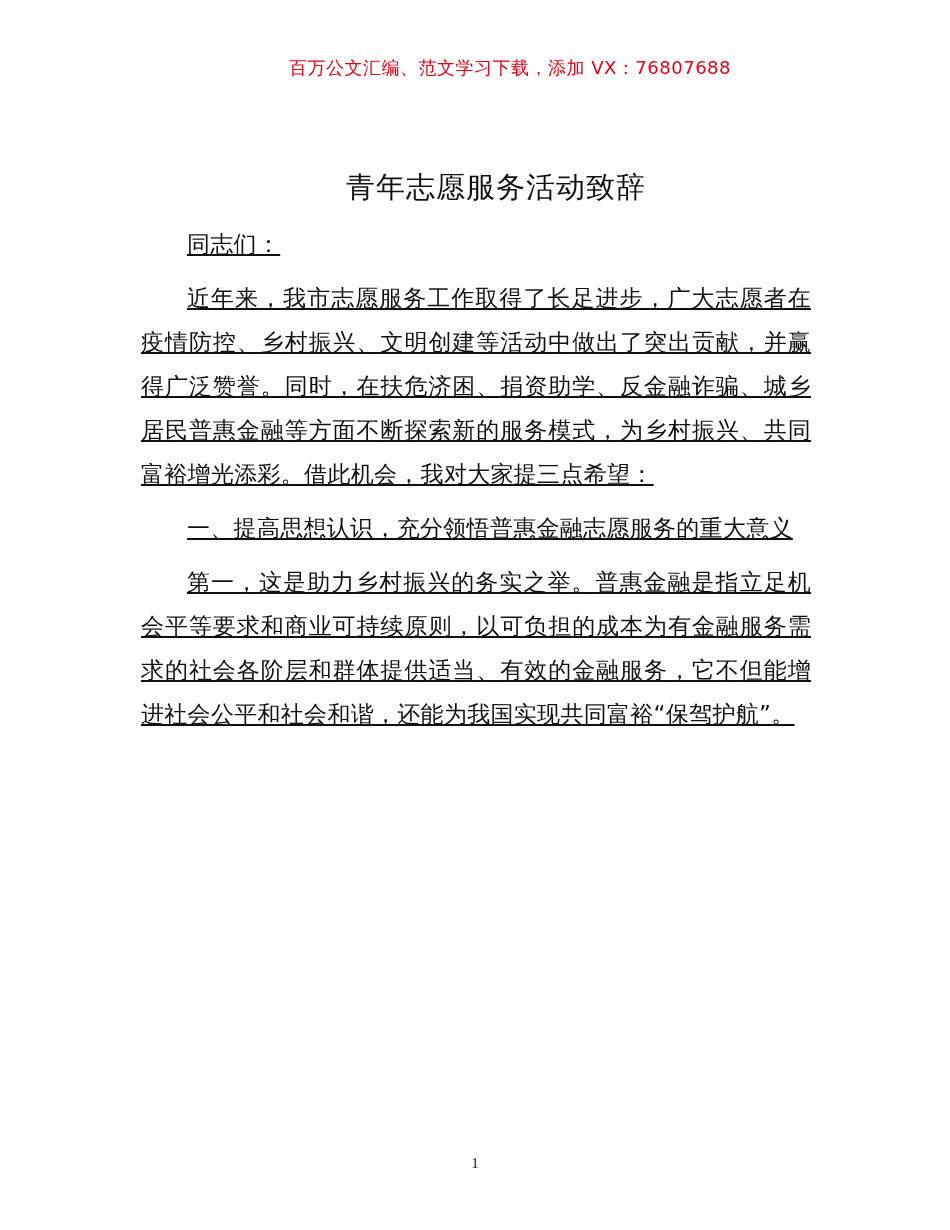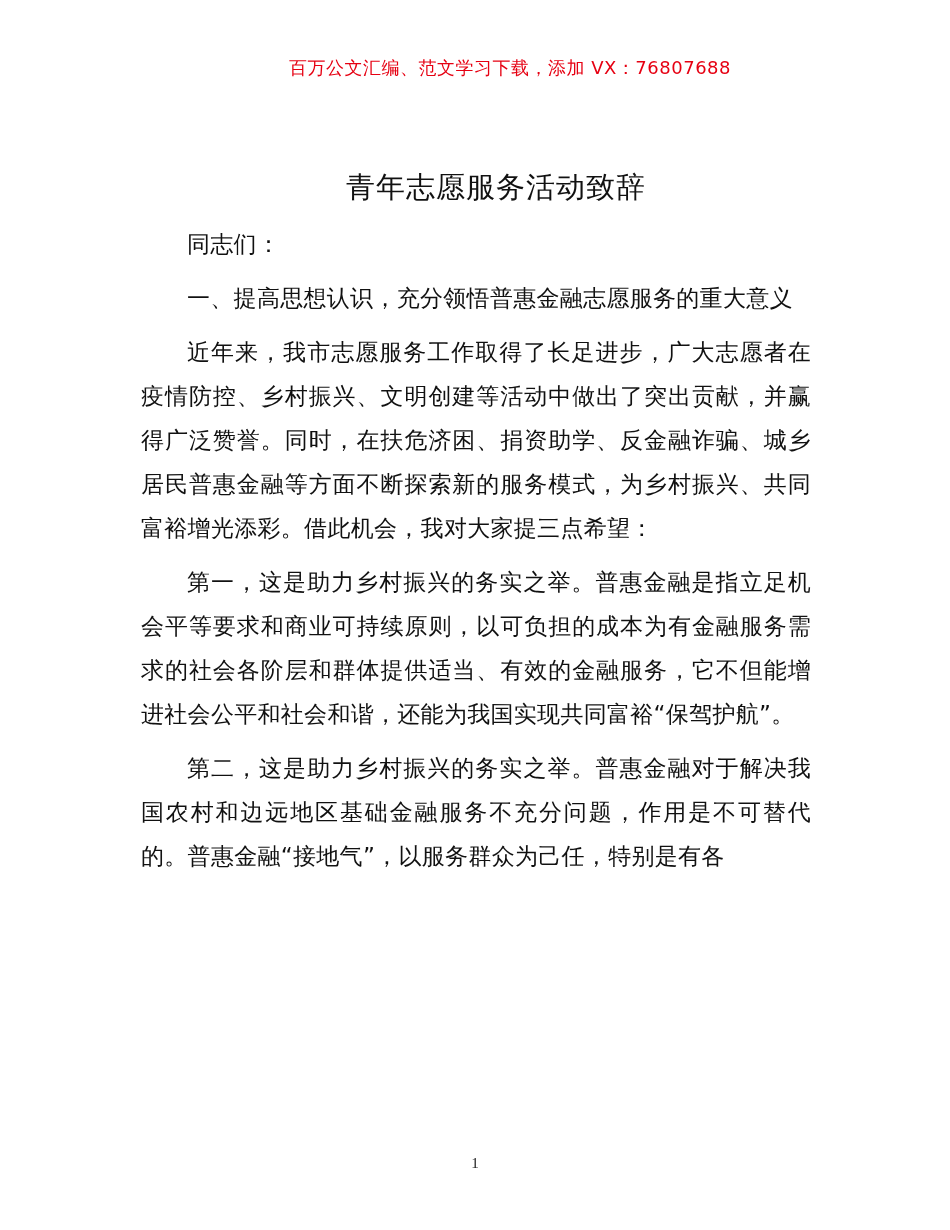--- a/index.html
+++ b/index.html
@@ -4,32 +4,31 @@
   <style>
     html, body { margin: 0; padding: 0; background: #ffffff; }
     body { width: 950px; height: 1230px; position: relative; overflow: hidden;
            font-family: "DejaVu Sans", "Liberation Sans", sans-serif; color: #111111; }
     .header-banner { position: absolute; top: 56px; left: 0; width: 950px; text-align: center;
            color: #e60012; font-size: 18px; letter-spacing: 0.5px; padding-left: 35px; }
     .doc-title { position: absolute; top: 168px; left: 1px; width: 950px; text-align: center;
            font-size: 29px; letter-spacing: 1px; color: #111; padding-left: 20px; }
     .body-text { position: absolute; top: 222px; left: 141px; width: 670px; }
     .para { font-size: 23px; line-height: 44px; margin: 0 0 10px 0; text-indent: 46px;
-           text-align: justify; letter-spacing: 0.3px; word-break: break-all; }
+           text-align: justify; letter-spacing: 0.3px; word-break: break-all; text-decoration: underline; }
     .page-number { position: absolute; top: 1155px; left: 0; width: 950px; text-align: center;
            font-family: "Liberation Serif", "DejaVu Serif", serif; font-size: 15px; color: #222; }
   </style>
 </head>
 <body>
 
 <div class="header-banner">百万公文汇编、范文学习下载，添加 VX：76807688</div>
 
 <div class="doc-title">青年志愿服务活动致辞</div>
 
 <div class="body-text">
   <p class="para">同志们：</p>
+  <p class="para">近年来，我市志愿服务工作取得了长足进步，广大志愿者在疫情防控、乡村振兴、文明创建等活动中做出了突出贡献，并赢得广泛赞誉。同时，在扶危济困、捐资助学、反金融诈骗、城乡居民普惠金融等方面不断探索新的服务模式，为乡村振兴、共同富裕增光添彩。借此机会，我对大家提三点希望：</p>
   <p class="para">一、提高思想认识，充分领悟普惠金融志愿服务的重大意义</p>
-  <p class="para">近年来，我市志愿服务工作取得了长足进步，广大志愿者在疫情防控、乡村振兴、文明创建等活动中做出了突出贡献，并赢得广泛赞誉。同时，在扶危济困、捐资助学、反金融诈骗、城乡居民普惠金融等方面不断探索新的服务模式，为乡村振兴、共同富裕增光添彩。借此机会，我对大家提三点希望：</p>
   <p class="para">第一，这是助力乡村振兴的务实之举。普惠金融是指立足机会平等要求和商业可持续原则，以可负担的成本为有金融服务需求的社会各阶层和群体提供适当、有效的金融服务，它不但能增进社会公平和社会和谐，还能为我国实现共同富裕“保驾护航”。</p>
-  <p class="para">第二，这是助力乡村振兴的务实之举。普惠金融对于解决我国农村和边远地区基础金融服务不充分问题，作用是不可替代的。普惠金融“接地气”，以服务群众为己任，特别是有各</p>
 </div>
 
 <div class="page-number">1</div>
 
 </body></html>

